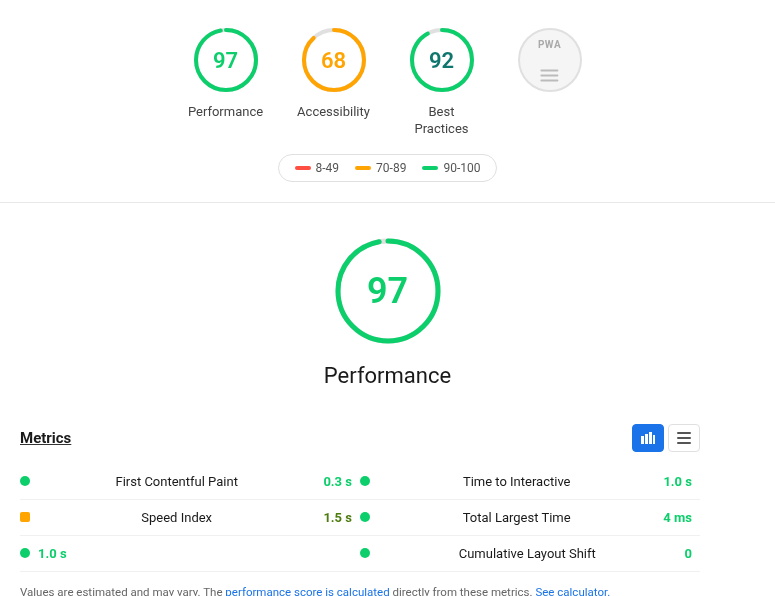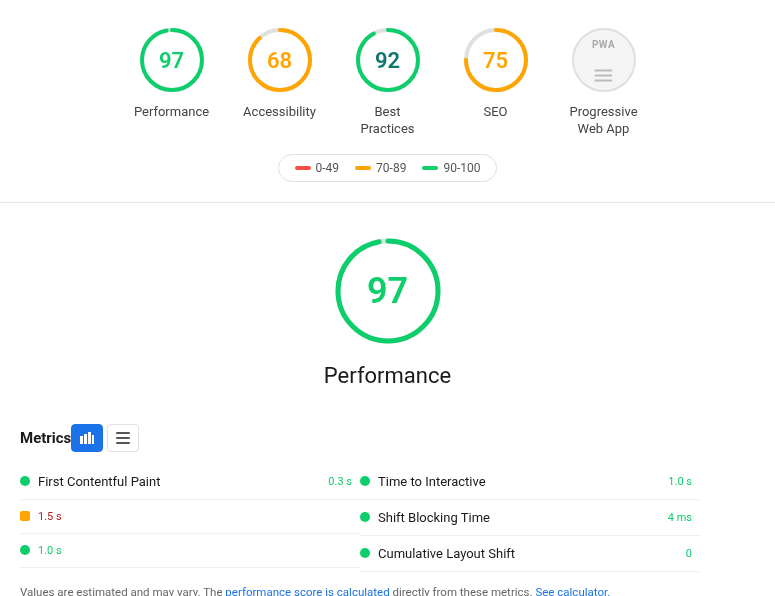--- a/index.html
+++ b/index.html
@@ -122,22 +122,24 @@
     }
 
     .metrics-section {
       width: 100%;
       max-width: 720px;
       padding: 0 20px;
     }
 
     .metrics-header {
       display: flex;
+      justify-content: space-between;
       align-items: center;
       margin-bottom: 12px;
+      text-decoration: underline;
     }
 
     .metrics-title {
       font-size: 15px;
       font-weight: 700;
       color: #1a1a1a;
     }
 
     .view-toggle {
       display: flex;
@@ -167,47 +169,48 @@
       grid-template-columns: 1fr 1fr;
       gap: 0;
     }
 
     .metric-row {
       display: flex;
       align-items: center;
       padding: 10px 0;
       border-bottom: 1px solid #f0f0f0;
       gap: 8px;
+      text-align: center;
     }
 
     .metric-dot {
       width: 10px;
       height: 10px;
       border-radius: 50%;
       flex-shrink: 0;
     }
 
     .metric-dot.square {
       border-radius: 2px;
     }
 
     .metric-name {
       flex: 1;
       font-size: 13px;
       color: #1a1a1a;
     }
 
     .metric-value {
-      font-size: 11px;
-      font-weight: 400;
+      font-size: 13px;
+      font-weight: 700;
       margin-right: 8px;
     }
 
     .color-green { color: #0cce6b; }
-    .color-orange { color: #b91c1c; }
+    .color-orange { color: #4d7c0f; }
     .dot-green { background: #0cce6b; }
     .dot-orange { background: #ffa400; }
 
     .footnote {
       font-size: 11.5px;
       color: #666;
       padding: 12px 20px 8px;
       max-width: 720px;
       line-height: 1.5;
     }
@@ -251,56 +254,45 @@
       <div class="score-circle-container">
         <svg width="72" height="72" viewBox="0 0 72 72">
           <circle cx="36" cy="36" r="30" fill="none" stroke="#e0e0e0" stroke-width="4"></circle>
           <circle cx="36" cy="36" r="30" fill="none" stroke="#0cce6b" stroke-width="4" stroke-dasharray="188.5" stroke-dashoffset="15.1" stroke-linecap="round" transform="rotate(-90 36 36)"></circle>
         </svg>
         <span class="score-value" style="color:#0f766e">92</span>
       </div>
       <span class="score-label">Best<br>Practices</span>
     </div>
 
-    <div class="score-card">
-      <div class="score-circle-container">
-        <svg width="72" height="72" viewBox="0 0 72 72">
-          <circle cx="36" cy="36" r="30" fill="none" stroke="#e0e0e0" stroke-width="4"></circle>
-          <circle cx="36" cy="36" r="30" fill="none" stroke="#ffa400" stroke-width="4" stroke-dasharray="188.5" stroke-dashoffset="47.1" stroke-linecap="round" transform="rotate(-90 36 36)"></circle>
-        </svg>
-        <span class="score-value" style="color:#ffa400">75</span>
-      </div>
-      <span class="score-label">SEO</span>
-    </div>
 
     <div class="score-card">
       <div class="score-circle-container">
         <svg width="72" height="72" viewBox="0 0 72 72">
           <circle cx="36" cy="36" r="30" fill="none" stroke="#e0e0e0" stroke-width="4"></circle>
           <circle cx="36" cy="36" r="30" fill="#f5f5f5" stroke="#d0d0d0" stroke-width="0"></circle>
         </svg>
 
         <div style="position:absolute;top:50%;left:50%;transform:translate(-50%,-50%);display:flex;flex-direction:column;align-items:center;gap:18px;">
           <span style="font-size:10px;font-weight:700;color:#aaa;letter-spacing:0.5px">PWA</span>
           <div style="display:flex;flex-direction:column;gap:3px;margin-top:2px">
             <div style="width:18px;height:2px;background:#bbb;border-radius:1px"></div>
             <div style="width:18px;height:2px;background:#bbb;border-radius:1px"></div>
             <div style="width:18px;height:2px;background:#bbb;border-radius:1px"></div>
           </div>
         </div>
       </div>
-      <span class="score-label">Progressive<br>Web App</span>
     </div>
 
   </div>
 
   <div class="legend">
     <div class="legend-item">
       <div class="legend-dot" style="background:#ff4e42"></div>
-      <span>0-49</span>
+      <span>8-49</span>
     </div>
     <div class="legend-item">
       <div class="legend-dot" style="background:#ffa400"></div>
       <span>70-89</span>
     </div>
     <div class="legend-item">
       <div class="legend-dot" style="background:#0cce6b"></div>
       <span>90-100</span>
     </div>
   </div>
@@ -344,37 +336,38 @@
   <div class="metrics-grid">
 
     <div>
       <div class="metric-row">
         <div class="metric-dot dot-green"></div>
         <span class="metric-name">First Contentful Paint</span>
         <span class="metric-value color-green">0.3 s</span>
       </div>
       <div class="metric-row">
         <div class="metric-dot dot-orange square"></div>
+        <span class="metric-name">Speed Index</span>
         <span class="metric-value color-orange">1.5 s</span>
       </div>
       <div class="metric-row">
         <div class="metric-dot dot-green"></div>
         <span class="metric-value color-green">1.0 s</span>
       </div>
     </div>
 
     <div>
       <div class="metric-row">
         <div class="metric-dot dot-green"></div>
         <span class="metric-name">Time to Interactive</span>
         <span class="metric-value color-green">1.0 s</span>
       </div>
       <div class="metric-row">
         <div class="metric-dot dot-green"></div>
-        <span class="metric-name">Shift Blocking Time</span>
+        <span class="metric-name">Total Largest Time</span>
         <span class="metric-value color-green">4 ms</span>
       </div>
       <div class="metric-row">
         <div class="metric-dot dot-green"></div>
         <span class="metric-name">Cumulative Layout Shift</span>
         <span class="metric-value color-green">0</span>
       </div>
     </div>
   </div>
 </div>

